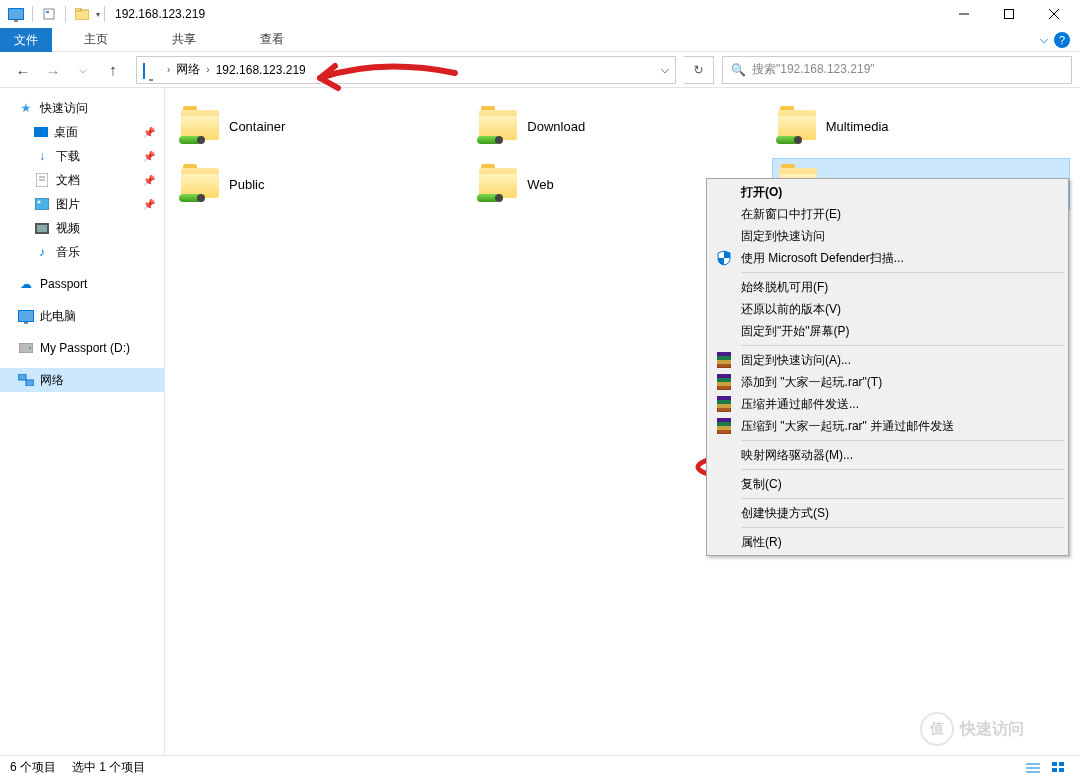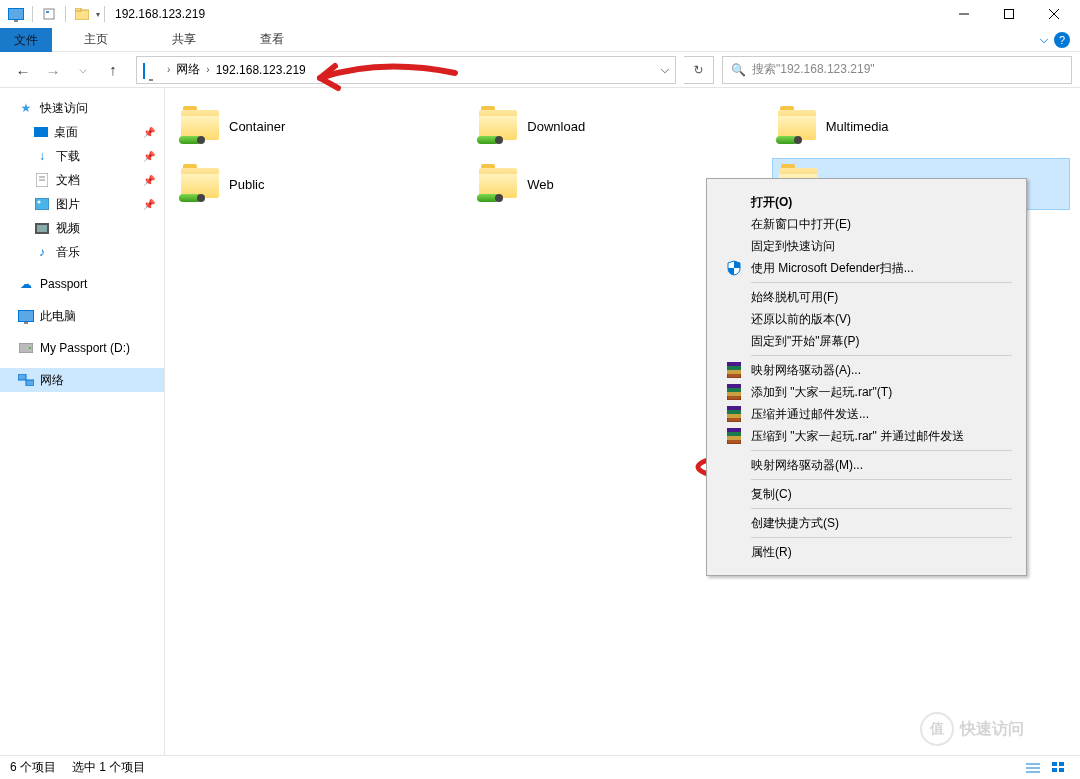--- a/index.html
+++ b/index.html
@@ -9,21 +9,21 @@
   .titlebar { height: 28px; display: flex; align-items: center; padding: 0 4px; border-bottom: 0; }
   .tb-icon { width: 16px; height: 16px; margin: 0 4px; display: inline-flex; align-items: center; justify-content: center; }
   .tb-sep { width: 1px; height: 16px; background: #ccc; margin: 0 4px; }
   .tb-title { margin-left: 6px; font-size: 12px; }
   .tb-caret { font-size: 8px; margin-left: 2px; color: #555; }
   .win-controls { margin-left: auto; display: flex; }
   .win-btn { width: 45px; height: 28px; display: flex; align-items: center; justify-content: center; font-size: 11px; }
 
   
   .ribbon { height: 24px; display: flex; align-items: stretch; border-bottom: 1px solid #e4e4e4; }
-  .ribbon-tab-file { background: #1979ca; color: #0f172a; padding: 12px 14px; display: flex; align-items: center; font-size: 12px; }
+  .ribbon-tab-file { background: #1979ca; color: #ffffff; padding: 12px 14px; display: flex; align-items: center; font-size: 12px; }
   .ribbon-tab { padding: 4px 32px; display: flex; align-items: center; font-size: 12px; color: #333; }
   .ribbon-right { margin-left: auto; display: flex; align-items: center; padding-right: 10px; gap: 6px; }
   .help-circle { width: 16px; height: 16px; border-radius: 50%; background: #0078d7; color: #fff; display: flex; align-items: center; justify-content: center; font-size: 11px; }
 
   
   .navbar { height: 36px; display: flex; align-items: center; padding: 4px 8px; gap: 0; border-bottom: 1px solid #e4e4e4; }
   .nav-btn { width: 30px; height: 28px; display: flex; align-items: center; justify-content: center; color: #888; font-size: 15px; }
   .nav-btn.active { color: #333; }
   .addr-bar { flex: 1; height: 28px; border: 1px solid #ccc; display: flex; align-items: center; padding: 0 6px; margin: 0 8px; position: relative; }
   .addr-icon { width: 16px; height: 12px; margin-right: 6px; }
@@ -54,21 +54,21 @@
   .folder-item.selected { background: #cce8ff; border: 1px solid #99d1ff; }
   .folder-icon { width: 40px; height: 40px; margin-right: 8px; position: relative; flex-shrink: 0; }
   .folder-svg-back { width: 38px; height: 28px; background: linear-gradient(#ffe79e, #f6c446); border-radius: 2px 2px 0 0; position: absolute; top: 4px; left: 0; }
   .folder-svg-tab { width: 14px; height: 5px; background: #f6c446; border-radius: 2px 2px 0 0; position: absolute; top: 0; left: 2px; }
   .folder-svg-front { width: 38px; height: 24px; background: linear-gradient(#fff2bd, #ffd96b); border-radius: 0 0 2px 2px; position: absolute; top: 10px; left: 0; }
   .folder-pipe { width: 22px; height: 8px; background: linear-gradient(#7fd84f, #3a9a1a); border-radius: 4px; position: absolute; bottom: 2px; left: -2px; }
   .folder-pipe::after { content: ""; width: 8px; height: 8px; background: #444; border-radius: 50%; position: absolute; right: -4px; top: 0; }
   .folder-label { font-size: 13px; }
 
   
-  .ctx-menu { position: absolute; left: 706px; top: 178px; width: 321px; background: #f0f0f0; border: 1px solid #a7a7a7; box-shadow: 2px 2px 3px rgba(0,0,0,0.25); z-index: 100; padding: 12px; }
+  .ctx-menu { position: absolute; left: 706px; top: 178px; width: 363px; background: #f0f0f0; border: 1px solid #a7a7a7; box-shadow: 2px 2px 3px rgba(0,0,0,0.25); z-index: 100; padding: 2px; }
   .ctx-item { height: 22px; display: flex; align-items: center; padding-left: 32px; font-size: 12px; position: relative; }
   .ctx-item.bold { font-weight: bold; }
   .ctx-sep { height: 1px; background: #d0d0d0; margin: 3px 2px 3px 32px; }
   .ctx-icon { position: absolute; left: 6px; width: 18px; height: 18px; display: flex; align-items: center; justify-content: center; }
 
   
   .statusbar { position: absolute; bottom: 0; left: 0; right: 0; height: 24px; border-top: 1px solid #e4e4e4; display: flex; align-items: center; padding: 0 10px; font-size: 12px; gap: 16px; }
   .status-right { margin-left: auto; display: flex; gap: 4px; }
   .view-btn { width: 22px; height: 18px; border: 1px solid transparent; display: flex; align-items: center; justify-content: center; color: #0078d7; font-size: 11px; }
 
@@ -336,21 +336,21 @@
   <div class="ctx-sep"></div>
   <div class="ctx-item">
     <span class="ctx-icon">
         <svg width="14" height="16">
           <rect x="0" y="0" width="14" height="16" fill="#a52" stroke="#731"></rect>
           <rect x="0" y="0" width="14" height="4" fill="#4a1a8a"></rect>
           <rect x="0" y="4" width="14" height="4" fill="#1a7a4a"></rect>
           <rect x="0" y="8" width="14" height="4" fill="#caa040"></rect>
         </svg>
       </span>
-    <span>映射网络驱动器(A)...</span>
+    <span>固定到快速访问(A)...</span>
   </div>
   <div class="ctx-item">
     <span class="ctx-icon">
         <svg width="14" height="16">
           <rect x="0" y="0" width="14" height="16" fill="#a52" stroke="#731"></rect>
           <rect x="0" y="0" width="14" height="4" fill="#4a1a8a"></rect>
           <rect x="0" y="4" width="14" height="4" fill="#1a7a4a"></rect>
           <rect x="0" y="8" width="14" height="4" fill="#caa040"></rect>
         </svg>
       </span>

